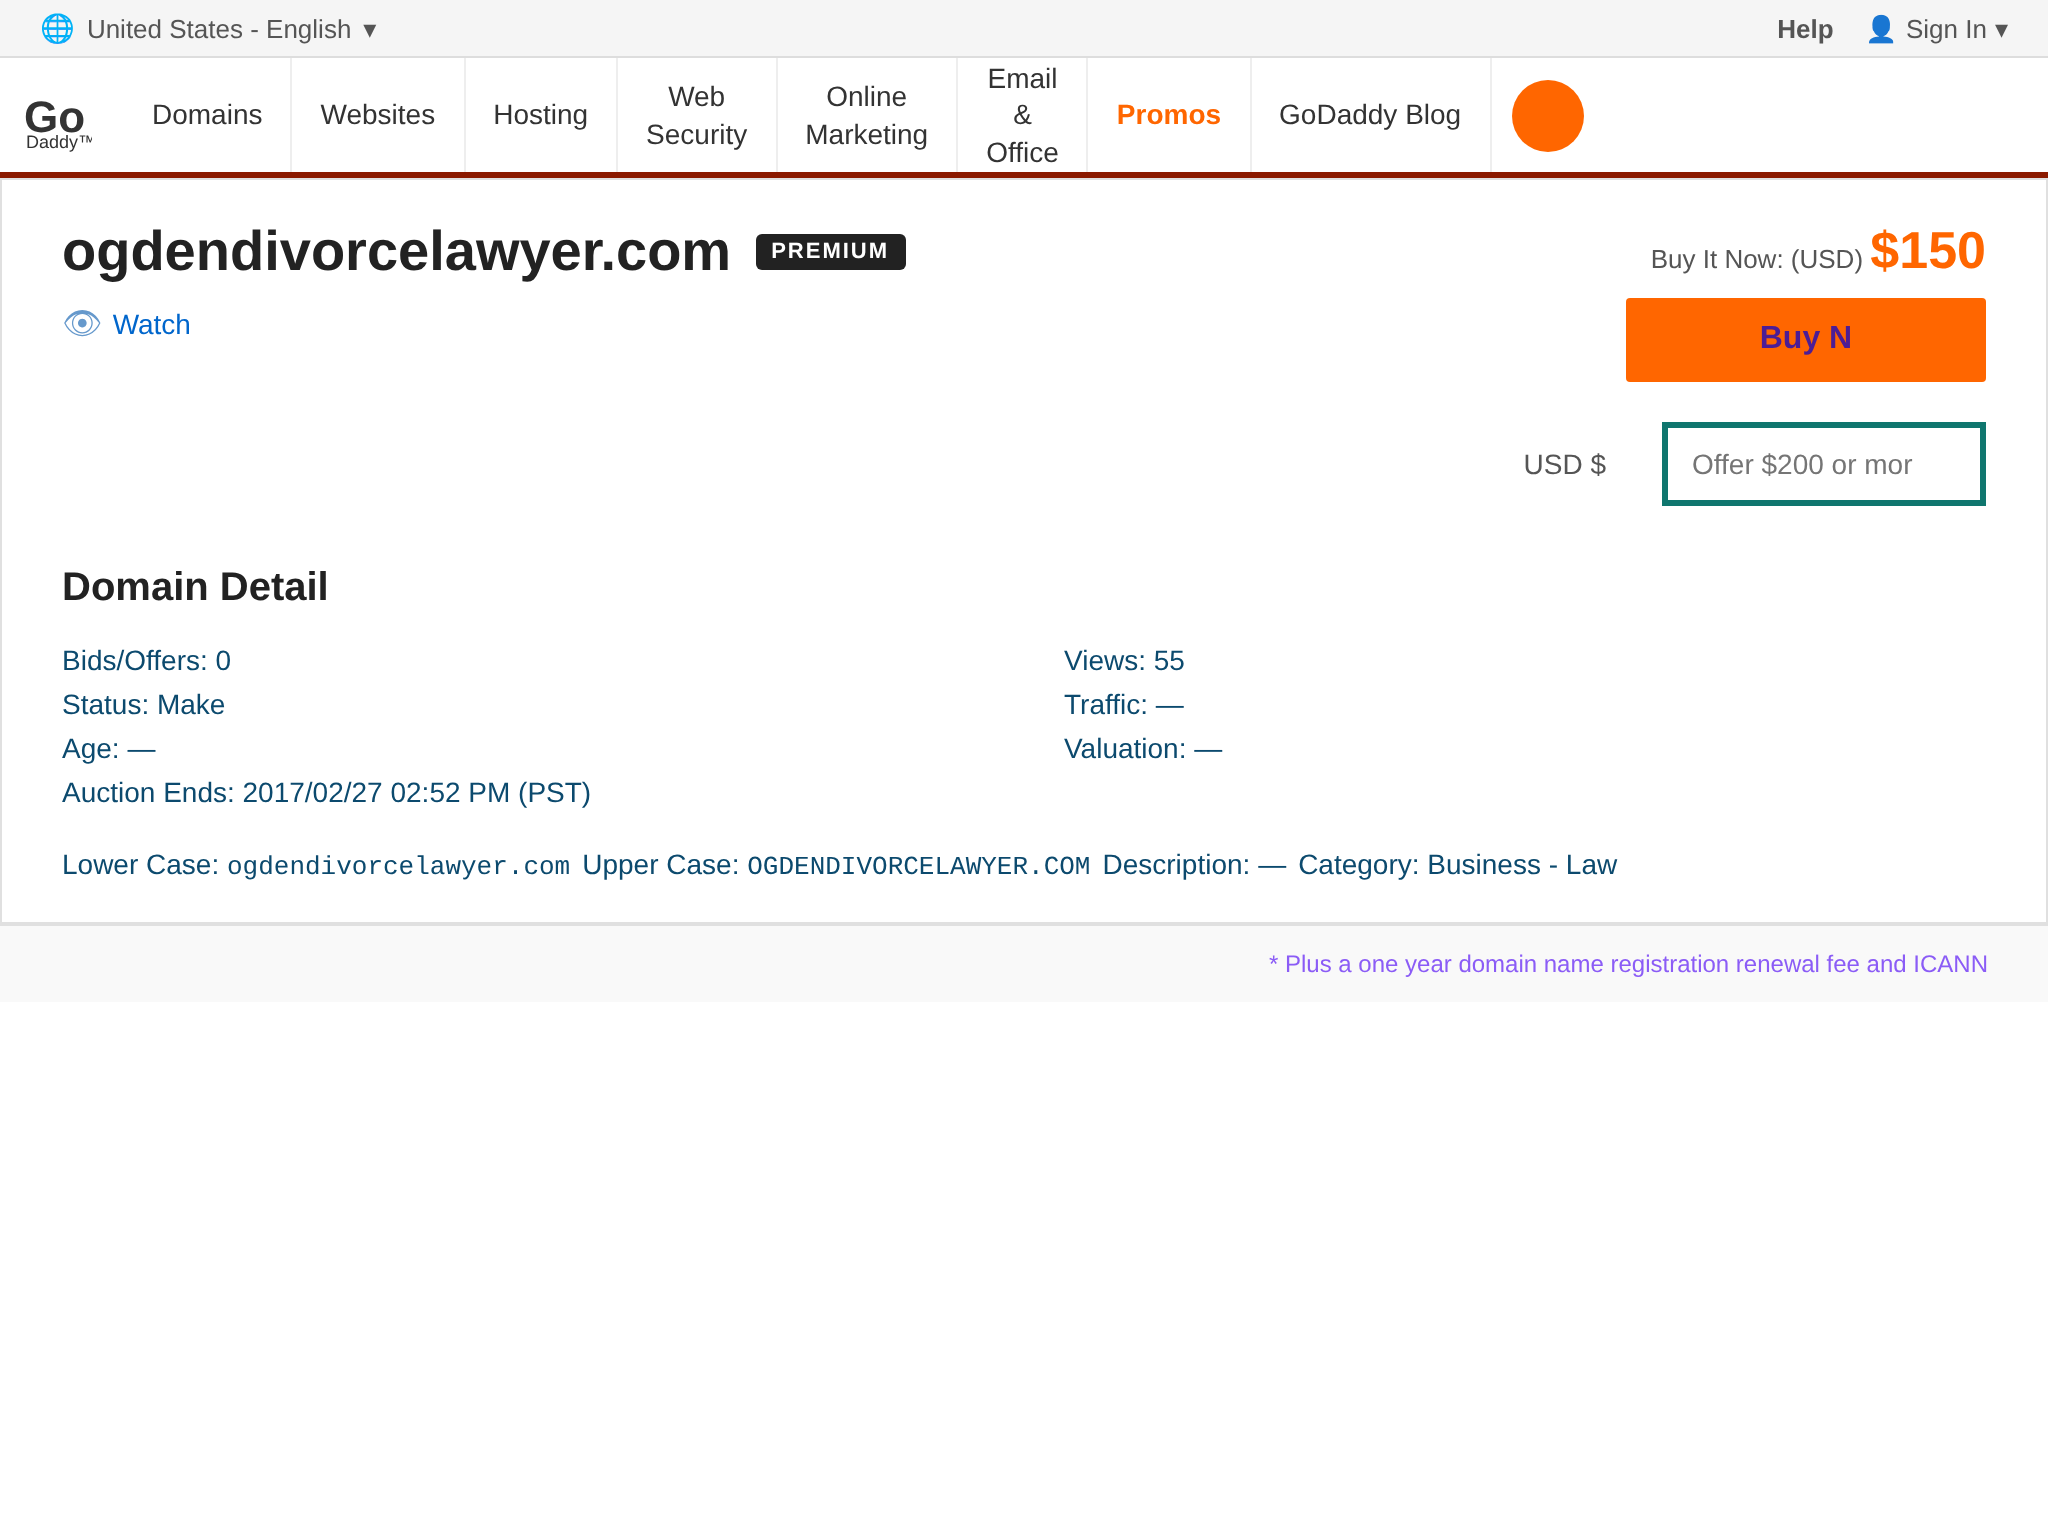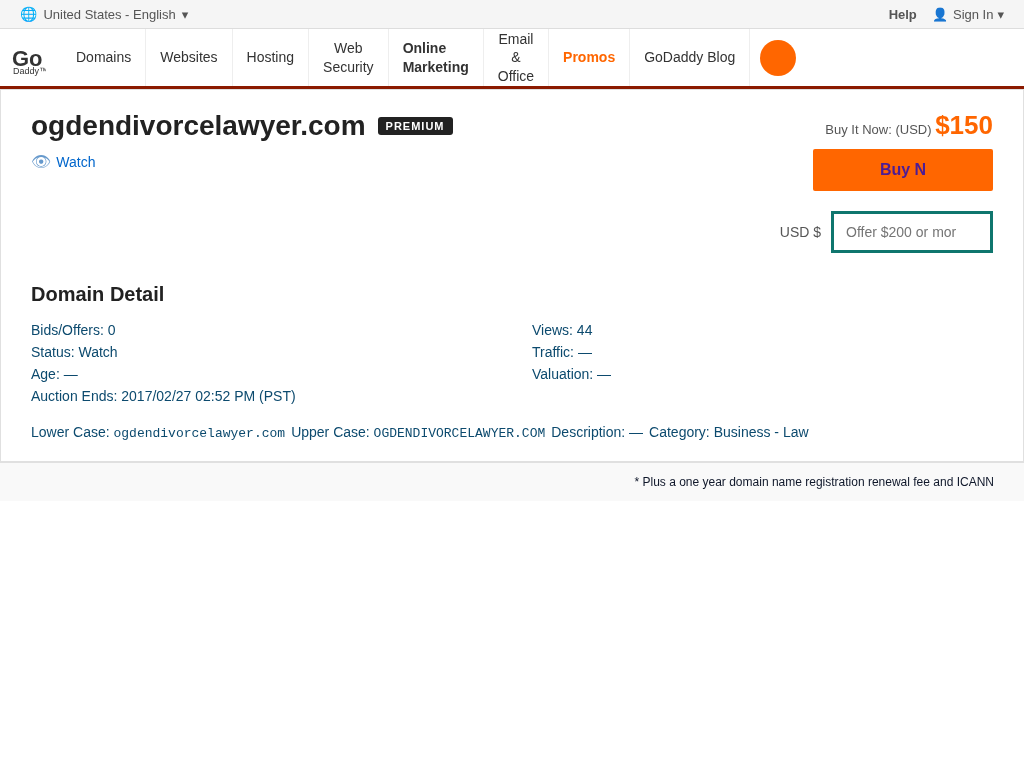--- a/index.html
+++ b/index.html
@@ -140,21 +140,21 @@
       width: 100%;
       margin-top: 8px;
       border-radius: 2px;
     }
 
     
     .offer-section {
       display: flex;
       align-items: center;
       justify-content: flex-end;
-      gap: 10px;
+      gap: 28px;
       margin-top: 20px;
     }
     .usd-label {
       font-size: 14px;
       color: #555;
       white-space: nowrap;
     }
     .offer-input {
       padding: 10px 12px;
       border: 3px solid #0f766e;
@@ -203,21 +203,21 @@
       font-size: 14px;
     }
     .mono { font-family: 'Courier New', monospace; font-size: 13px; }
 
     
     .footer-note {
       background: #f9f9f9;
       border-top: 1px solid #e0e0e0;
       padding: 12px 30px;
       font-size: 12px;
-      color: #0f172a;
+      color: #8b5cf6;
       text-align: right;
     }
   </style>
 </head>
 <body>
 
 <div class="top-bar">
   <div class="top-bar-left">
     <span class="globe-icon">🌐</span>
     <span>United States - English</span>
@@ -242,21 +242,21 @@
         <text x="3" y="34" font-size="9" fill="#333" font-family="Arial">Daddy™</text>
       </svg>
     </span>
   </div>
 
   <div class="nav-items">
     <div class="nav-item">Domains</div>
     <div class="nav-item">Websites</div>
     <div class="nav-item">Hosting</div>
     <div class="nav-item" style="white-space:normal;text-align:center;line-height:1.3;">Web<br>Security</div>
-    <div class="nav-item" style="white-space:normal;text-align:left;line-height:1.3;font-weight:bold;">Online<br>Marketing</div>
+    <div class="nav-item" style="white-space:normal;text-align:center;line-height:1.3;">Online<br>Marketing</div>
     <div class="nav-item" style="white-space:normal;text-align:center;line-height:1.3;">Email<br>&amp;<br>Office</div>
     <div class="nav-item promos">Promos</div>
     <div class="nav-item">GoDaddy Blog</div>
   </div>
 
   <div class="nav-item orange-circle" style="font-weight:bold;font-size:18px;"></div>
 </div>
 
 <div class="main-content">
 
@@ -284,23 +284,23 @@
   <div class="offer-section">
     <span class="usd-label">USD $</span>
     <input class="offer-input" type="text" placeholder="Offer $200 or mor" style="">
   </div>
 
   <div class="domain-detail">
     <h2>Domain Detail</h2>
 
     <div class="detail-grid">
       <div class="detail-item">Bids/Offers: 0</div>
-      <div class="detail-item">Views: 44</div>
-
-      <div class="detail-item">Status: Watch</div>
+      <div class="detail-item">Views: 55</div>
+
+      <div class="detail-item">Status: Make</div>
       <div class="detail-item">Traffic: —</div>
 
       <div class="detail-item">Age: —</div>
       <div class="detail-item">Valuation: —</div>
 
       <div class="detail-item">Auction Ends: 2017/02/27 02:52 PM (PST)</div>
       <div class="detail-item"></div>
     </div>
 
     <div class="detail-extra">

